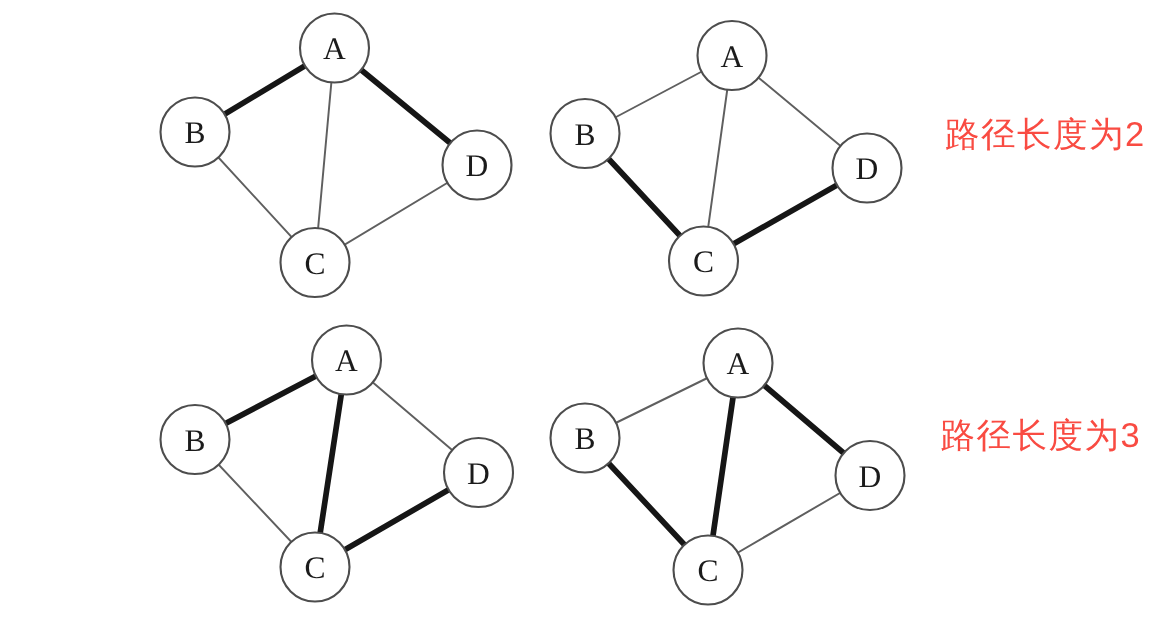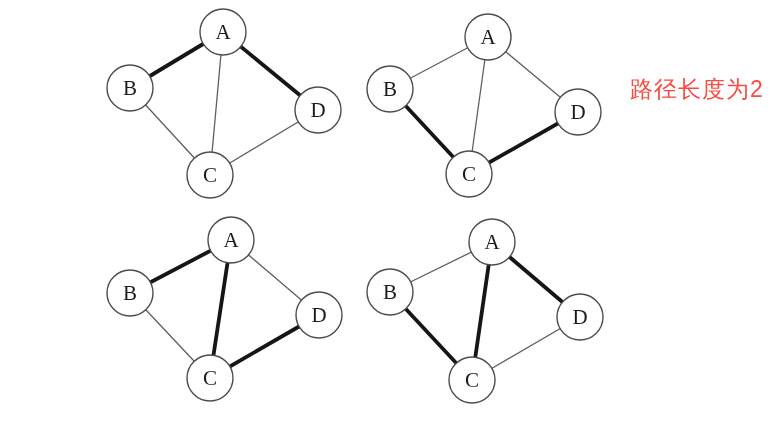--- a/index.html
+++ b/index.html
@@ -91,13 +91,14 @@
         <text x="492" y="242" dy="0.35em" text-anchor="middle" fill="#1b1b1b" font-size="21" font-family="&quot;Liberation Serif&quot;, &quot;DejaVu Serif&quot;, serif">A</text>
         <circle cx="390" cy="292" r="23" fill="#ffffff" stroke="#4d4d4d" stroke-width="1.4"></circle>
         <text x="390" y="292" dy="0.35em" text-anchor="middle" fill="#1b1b1b" font-size="21" font-family="&quot;Liberation Serif&quot;, &quot;DejaVu Serif&quot;, serif">B</text>
         <circle cx="472" cy="380" r="23" fill="#ffffff" stroke="#4d4d4d" stroke-width="1.4"></circle>
         <text x="472" y="380" dy="0.35em" text-anchor="middle" fill="#1b1b1b" font-size="21" font-family="&quot;Liberation Serif&quot;, &quot;DejaVu Serif&quot;, serif">C</text>
         <circle cx="580" cy="317" r="23" fill="#ffffff" stroke="#4d4d4d" stroke-width="1.4"></circle>
         <text x="580" y="317" dy="0.35em" text-anchor="middle" fill="#1b1b1b" font-size="21" font-family="&quot;Liberation Serif&quot;, &quot;DejaVu Serif&quot;, serif">D</text>
       </g>
     </svg>
   <div class="row-label" id="label-row1" style="color: rgb(249, 75, 66);">路径长度为2</div>
+  <div class="row-label" id="label-row2" style="color: rgb(249, 75, 66);">路径长度为3</div>
 </div>
 
 </body></html>

